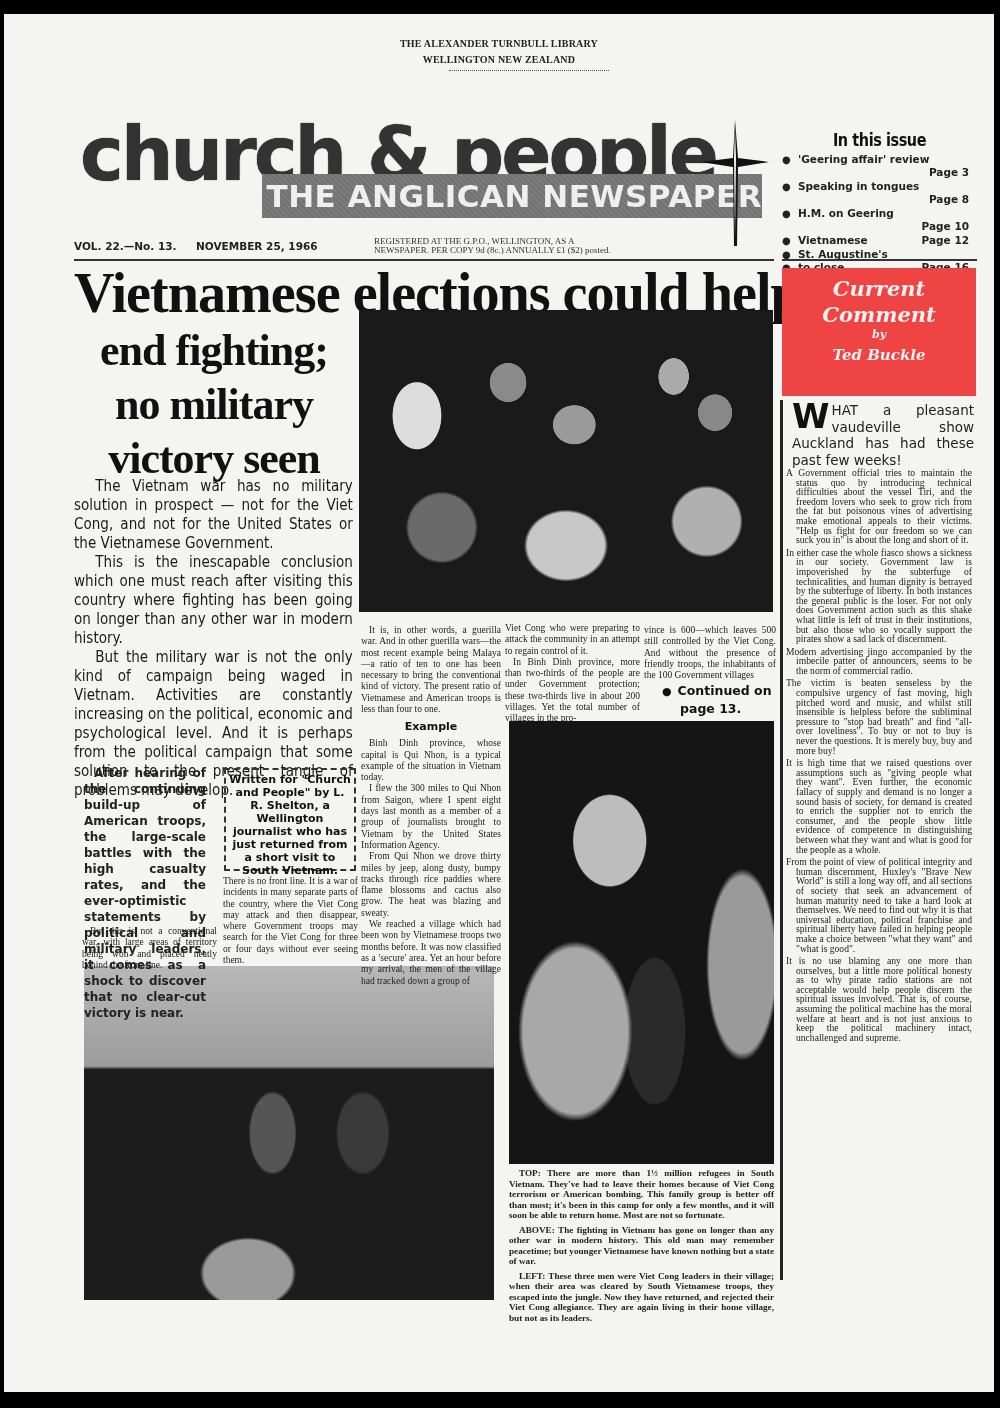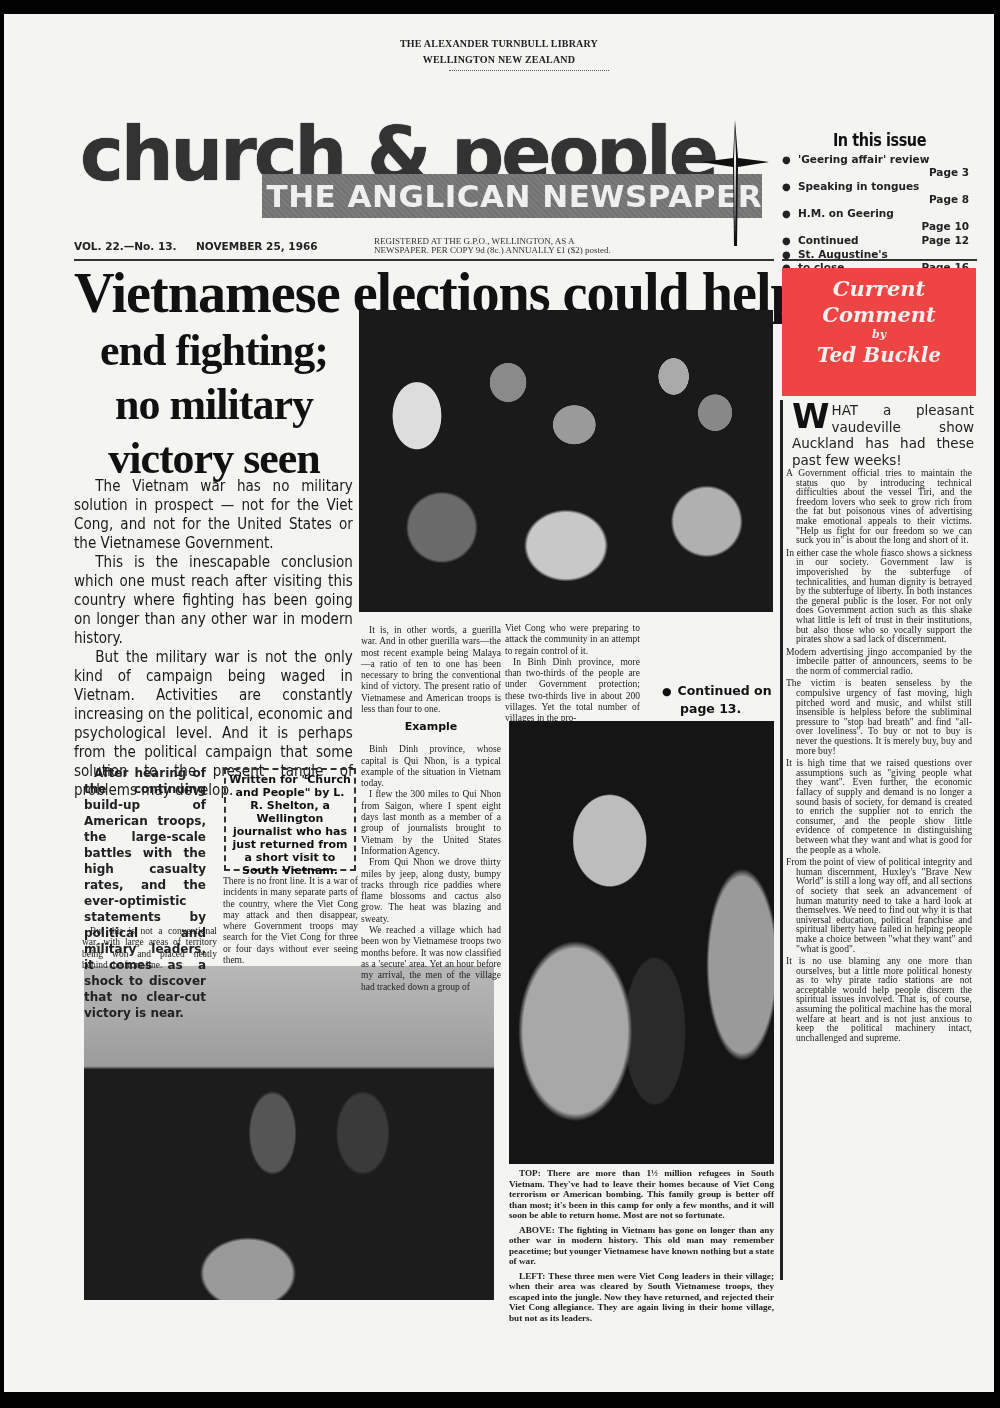--- a/index.html
+++ b/index.html
@@ -112,36 +112,36 @@
     text-align: center; padding: 3px 2px; color: #111;
   }
   .body-serif { font-family: "Liberation Serif", serif; font-size: 9.5px; line-height: 11.3px; color: #222; text-align: justify; }
   .col-a { left: 78px; top: 912px; width: 135px; }
   .col-b { left: 219px; top: 862px; width: 135px; }
   .col-c { left: 357px; top: 611px; width: 140px; }
   .col-c p, .col-d p, .col-e p { text-indent: 8px; }
   .col-d { left: 501px; top: 609px; width: 135px; }
   .col-e { left: 640px; top: 611px; width: 132px; }
   .col-ex { left: 357px; top: 707px; width: 140px; }
-  .ex-head { font-family: "DejaVu Sans", sans-serif; font-weight: bold; font-size: 11px; text-align: center; margin-bottom: 12px; color: #111; }
+  .ex-head { font-family: "DejaVu Sans", sans-serif; font-weight: bold; font-size: 11px; text-align: center; margin-bottom: 6px; color: #111; }
   .cont { left: 658px; top: 668px; font-family: "DejaVu Sans", sans-serif; font-weight: bold; font-size: 12.5px; line-height: 17px; color: #111; }
   .cont .dot { font-size: 11px; margin-right: 6px; }
   .cont .p2 { padding-left: 18px; display: block; }
 
   .captions { left: 505px; top: 1154px; width: 265px; font-family: "Liberation Serif", serif; font-weight: bold; font-size: 9.2px; line-height: 10.5px; color: #222; text-align: justify; }
   .captions p { margin-bottom: 4px; }
   .captions .lbl { padding-left: 10px; }
 
   
   .cc-box { left: 778px; top: 254px; width: 194px; height: 128px; background: #ef4444; color: #f0f0f0; text-align: center; }
   .cc-script { font-family: "DejaVu Serif", serif; font-style: italic; font-weight: bold; }
   .cc-1 { font-size: 21px; padding-top: 8px; line-height: 26px; }
   .cc-2 { font-size: 21px; line-height: 26px; }
   .cc-3 { font-size: 11px; line-height: 14px; }
-  .cc-4 { font-size: 20px; line-height: 26px; }
+  .cc-4 { font-size: 15px; line-height: 26px; }
   .vrule { left: 776px; top: 386px; width: 3px; height: 880px; background: #222; }
   .cc-lead { left: 788px; top: 388px; width: 182px; font-family: "DejaVu Sans", sans-serif; font-size: 13.5px; line-height: 16.5px; color: #222; text-align: justify; }
   .cc-lead .drop { float: left; font-family: "DejaVu Sans", sans-serif; font-weight: bold; font-size: 34px; line-height: 28px; margin-right: 2px; color: #111; }
   .cc-body { left: 782px; top: 454px; width: 186px; font-family: "Liberation Serif", serif; font-size: 9.6px; line-height: 9.6px; color: #222; text-align: justify; }
   .cc-body p { padding-left: 10px; text-indent: -10px; margin-bottom: 3px; }
 </style>
 </head>
 <body>
 
 <div class="page">
@@ -165,21 +165,21 @@
     </div>
     <div class="issue-item">
       <span>Speaking in tongues</span>
       <span class="issue-page">Page 8</span>
     </div>
     <div class="issue-item">
       <span>H.M. on Geering</span>
       <span class="issue-page">Page 10</span>
     </div>
     <div class="issue-item">
-      <span>Continued</span>
+      <span>Vietnamese</span>
       <span class="issue-page inline">Page 12</span>
     </div>
     <div class="issue-item" style="width:120px;">
       <span>St. Augustine's to close</span>
     </div>
     <div class="issue-item" style="margin-top:-14px; padding-left:0;">
       <span class="issue-page">Page 16</span>
     </div>
   </div>
 
@@ -213,20 +213,23 @@
   <div class="abs body-serif col-ex">
     <div class="ex-head">Example</div>
     <p style="text-indent:8px">Binh Dinh province, whose capital is Qui Nhon, is a typical example of the situation in Vietnam today.</p>
     <p style="text-indent:8px">I flew the 300 miles to Qui Nhon from Saigon, where I spent eight days last month as a member of a group of journalists brought to Vietnam by the United States Information Agency.</p>
     <p style="text-indent:8px">From Qui Nhon we drove thirty miles by jeep, along dusty, bumpy tracks through rice paddies where flame blossoms and cactus also grow. The heat was blazing and sweaty.</p>
     <p style="text-indent:8px">We reached a village which had been won by Vietnamese troops two months before. It was now classified as a 'secure' area. Yet an hour before my arrival, the men of the village had tracked down a group of</p>
   </div>
   <div class="abs body-serif col-d">
     <p style="text-indent:0">Viet Cong who were preparing to attack the community in an attempt to regain control of it.</p>
     <p>In Binh Dinh province, more than two-thirds of the people are under Government protection; these two-thirds live in about 200 villages. Yet the total number of villages in the pro-</p>
+  </div>
+  <div class="abs body-serif col-e">
+    <p style="text-indent:0">vince is 600—which leaves 500 still controlled by the Viet Cong. And without the presence of friendly troops, the inhabitants of the 100 Government villages</p>
   </div>
   <div class="abs cont">
     <span class="dot">●</span><span>Continued on</span>
     <span class="p2">page 13.</span>
   </div>
 
   <div class="abs captions">
     <p><span class="lbl">TOP:</span> <span>There are more than 1½ million refugees in South Vietnam. They've had to leave their homes because of Viet Cong terrorism or American bombing. This family group is better off than most; it's been in this camp for only a few months, and it will soon be able to return home. Most are not so fortunate.</span></p>
     <p><span class="lbl">ABOVE:</span> <span>The fighting in Vietnam has gone on longer than any other war in modern history. This old man may remember peacetime; but younger Vietnamese have known nothing but a state of war.</span></p>
     <p><span class="lbl">LEFT:</span> <span>These three men were Viet Cong leaders in their village; when their area was cleared by South Vietnamese troops, they escaped into the jungle. Now they have returned, and rejected their Viet Cong allegiance. They are again living in their home village, but not as its leaders.</span></p>

